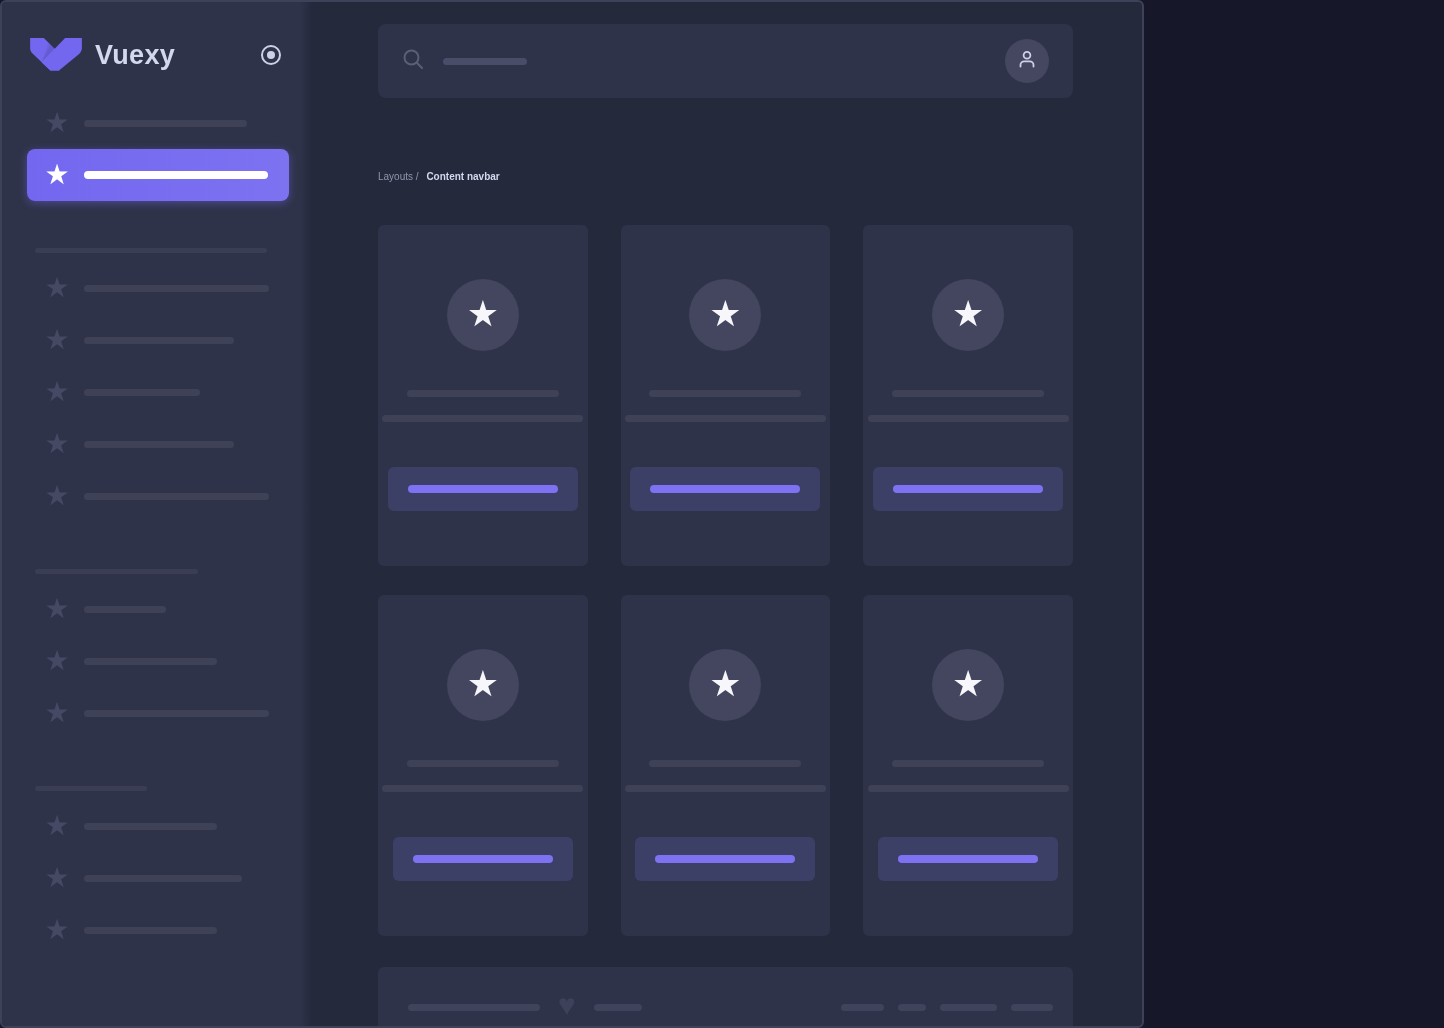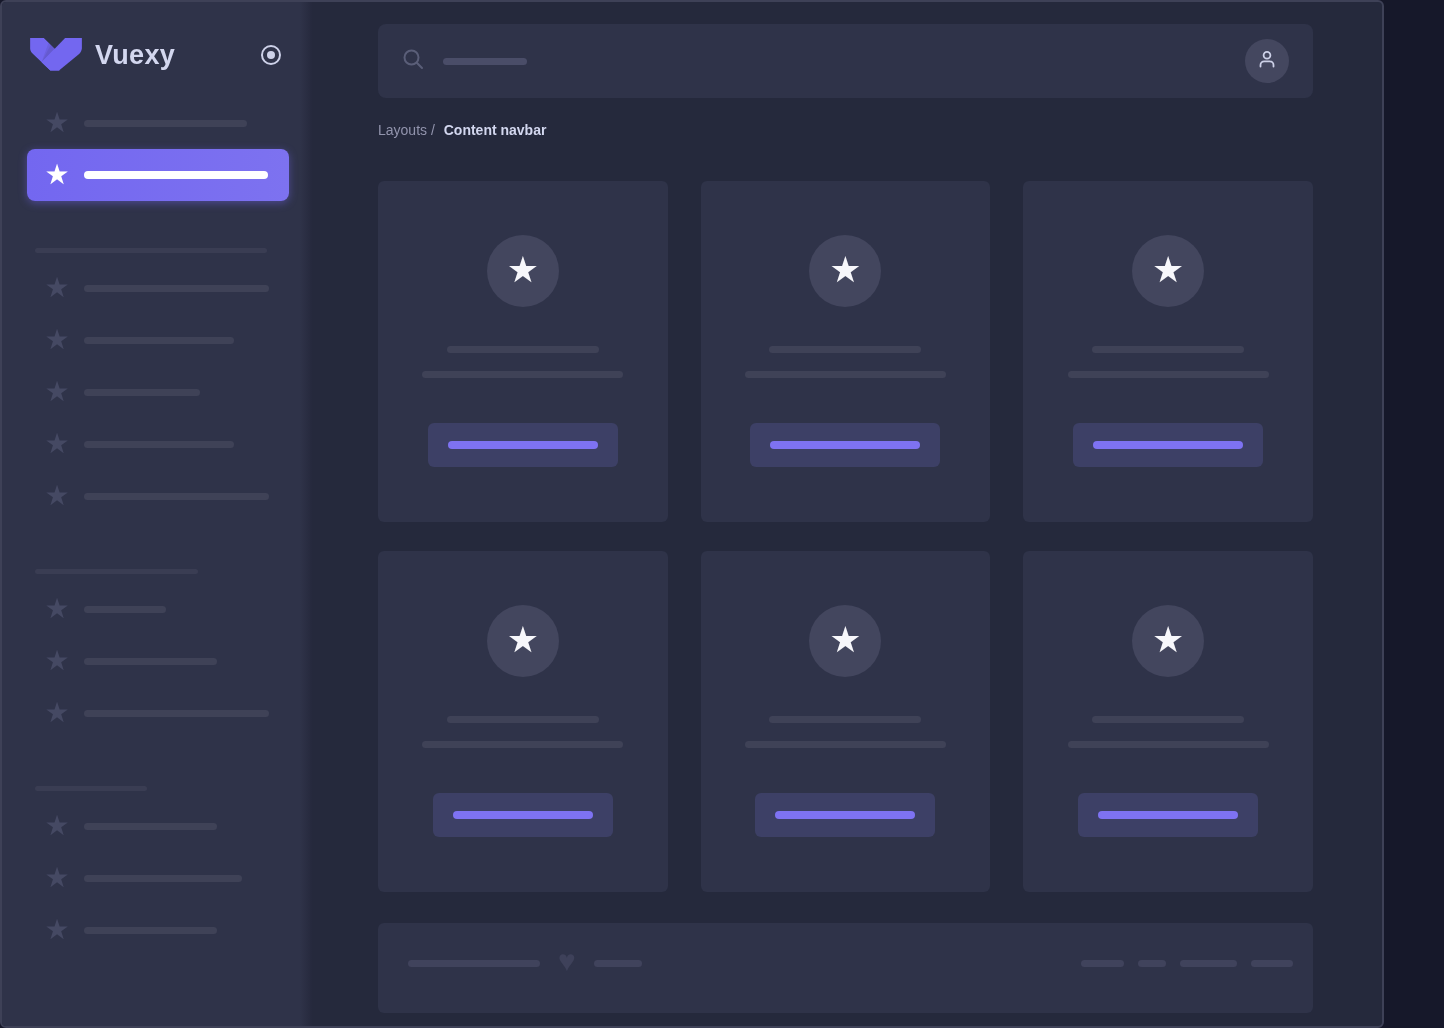--- a/index.html
+++ b/index.html
@@ -17,21 +17,21 @@
     --text-muted:#9294ad;
     --icon-light:#cdd1e8;
     --search-bar:#4a4d68;
     --avatar-bg:#44475f;
     --footer-bar:#40435c;
   }
   *{box-sizing:border-box;margin:0;padding:0;}
   html,body{background:#16182a;}
   body{font-family:"Liberation Sans","DejaVu Sans",sans-serif;}
   .screen{
-    position:relative;width:1384px;height:1028px;overflow:hidden;
+    position:relative;width:1144px;height:1028px;overflow:hidden;
     background:var(--bg);border:2px solid var(--border);border-radius:6px;
   }
   
   .sidebar{
     position:absolute;left:0;top:0;bottom:0;width:310px;
     background:var(--surface);
   }
   .sidebar::after{
     content:"";position:absolute;top:0;right:0;width:12px;height:100%;
     background:linear-gradient(to right,rgba(20,22,38,0),rgba(20,22,38,0.35));
@@ -64,21 +64,21 @@
   .navbar{
     margin-top:22px;height:74px;background:var(--surface);border-radius:8px;
     display:flex;align-items:center;padding:0 24px;
   }
   .search{display:flex;align-items:center;flex:1;cursor:text;}
   .search-bar{width:84px;height:7px;border-radius:4px;background:var(--search-bar);margin-left:19px;}
   .avatar{
     width:44px;height:44px;border-radius:50%;background:var(--avatar-bg);
     display:flex;align-items:center;justify-content:center;cursor:pointer;flex:0 0 44px;
   }
-  .breadcrumb{margin-top:24px;font-size:14px;}
+  .breadcrumb{margin-top:73px;font-size:10px;}
   .crumb-muted{color:var(--text-muted);}
   .crumb-current{color:var(--text-light);font-weight:600;margin-left:5px;}
   
   .grid{
     margin-top:43px;display:grid;grid-template-columns:repeat(3,1fr);
     column-gap:33px;row-gap:29px;
   }
   .card{
     background:var(--surface);border-radius:6px;height:341px;
     display:flex;flex-direction:column;align-items:center;

